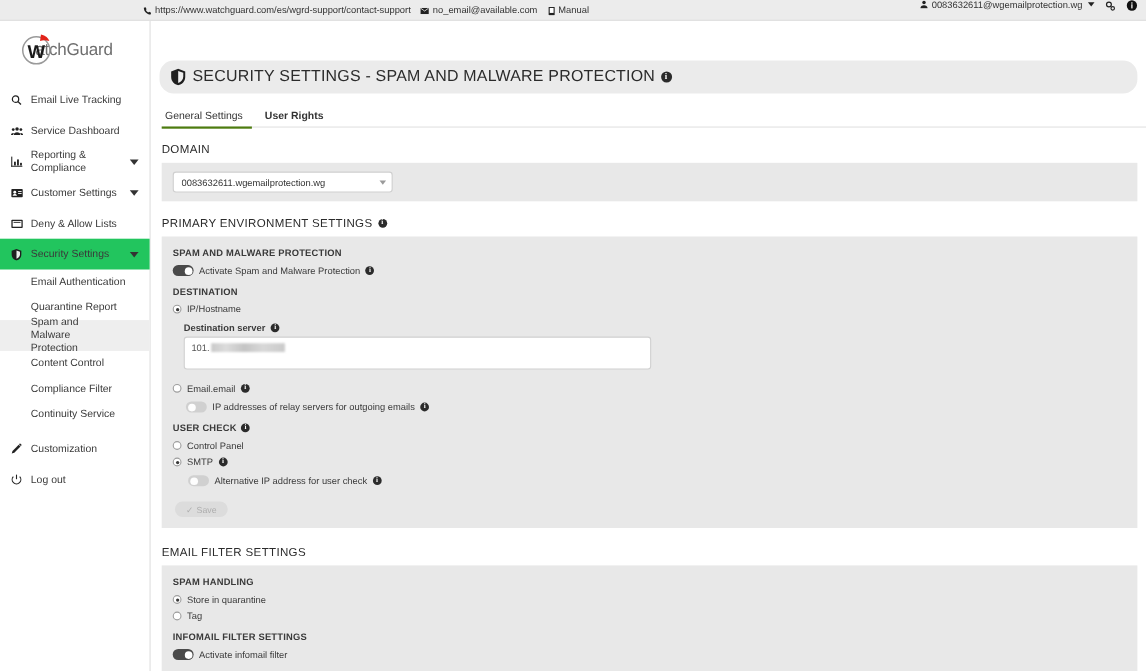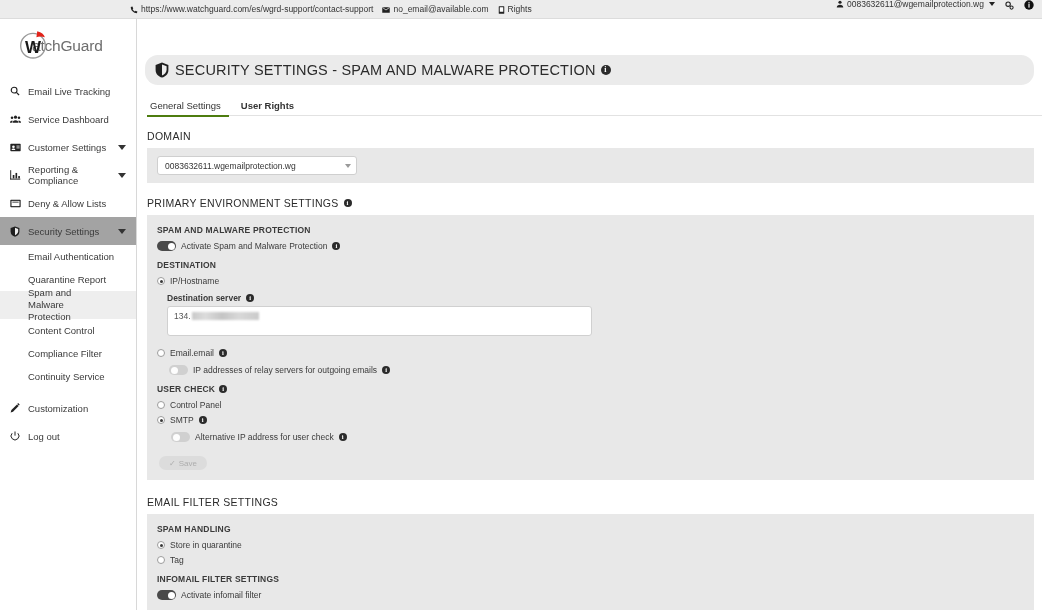--- a/index.html
+++ b/index.html
@@ -80,21 +80,21 @@
     position: relative;
   }
   .nav-item .ni-ico { width: 18px; display: flex; align-items: center; }
   .nav-item .ni-lbl { flex: 1; }
   .nav-item .ni-caret {
     width: 0; height: 0;
     border-left: 4px solid transparent;
     border-right: 4px solid transparent;
     border-top: 5px solid #333;
   }
-  .nav-item.shaded { background: #a3a3a3; }
+  .nav-item.shaded { background: #22c55e; }
   .sub-item {
     display: flex; align-items: center;
     min-height: 23px; padding: 2px 8px 2px 28px;
     font-size: 9.5px; color: #3a3a3a; cursor: pointer;
     line-height: 12px;
   }
   .sub-item.active { background: #eeeeee; }
   .sub-item.two-line { height: 28px; }
 
   
@@ -253,21 +253,21 @@
       </span>
       <span class="lbl">no_email@available.com</span>
     </div>
     <div class="tb-item">
       <span class="ico">
         <svg width="7" height="8" viewBox="0 0 12 16">
             <rect x="0.5" y="0.5" width="11" height="15" rx="1" fill="#222"></rect>
             <rect x="2.5" y="2.5" width="7" height="9" fill="#fff"></rect>
           </svg>
       </span>
-      <span class="lbl">Rights</span>
+      <span class="lbl">Manual</span>
     </div>
   </div>
   <div class="topbar-right">
     <div class="tb-item">
       <span class="ico">
         <svg width="8" height="8" viewBox="0 0 16 16">
             <circle cx="8" cy="4.5" r="3.2" fill="#222"></circle>
             <path d="M1.5 15c0-3.6 2.9-5.6 6.5-5.6S14.5 11.4 14.5 15z" fill="#222"></path>
           </svg>
       </span>
@@ -336,43 +336,43 @@
             <path d="M4 13c0-2.5 2.2-4 5-4s5 1.5 5 4z" fill="#222"></path>
             <path d="M0 13c0-1.9 1.3-3 3.3-3 .6 0 1.1.1 1.5.3C3.7 11 3 12 3 13z" fill="#222"></path>
             <path d="M18 13c0-1.9-1.3-3-3.3-3-.6 0-1.1.1-1.5.3 1.1.7 1.8 1.7 1.8 2.7z" fill="#222"></path>
           </svg>
       </span>
       <span class="ni-lbl">Service Dashboard</span>
     </div>
 
     <div class="nav-item">
       <span class="ni-ico">
+        <svg width="11" height="10" viewBox="0 0 16 14">
+            <line x1="1" y1="0" x2="1" y2="13" stroke="#222" stroke-width="1.4"></line>
+            <line x1="0" y1="13" x2="15" y2="13" stroke="#222" stroke-width="1.4"></line>
+            <rect x="4" y="7" width="2.4" height="5" fill="#222"></rect>
+            <rect x="8" y="4" width="2.4" height="8" fill="#222"></rect>
+            <rect x="12" y="8.5" width="2.4" height="3.5" fill="#222"></rect>
+          </svg>
+      </span>
+      <span class="ni-lbl">Reporting &amp; Compliance</span>
+      <span class="ni-caret"></span>
+    </div>
+
+    <div class="nav-item">
+      <span class="ni-ico">
         <svg width="11" height="9" viewBox="0 0 16 12">
             <rect x="0.5" y="0.5" width="15" height="11" rx="1" fill="#222"></rect>
             <circle cx="5" cy="5" r="1.9" fill="#fff"></circle>
             <path d="M2.2 9.6c0-1.5 1.3-2.3 2.8-2.3s2.8.8 2.8 2.3z" fill="#fff"></path>
             <rect x="9.4" y="3.3" width="4.6" height="1.2" fill="#fff"></rect>
             <rect x="9.4" y="6" width="4.6" height="1.2" fill="#fff"></rect>
           </svg>
       </span>
       <span class="ni-lbl">Customer Settings</span>
-      <span class="ni-caret"></span>
-    </div>
-
-    <div class="nav-item">
-      <span class="ni-ico">
-        <svg width="11" height="10" viewBox="0 0 16 14">
-            <line x1="1" y1="0" x2="1" y2="13" stroke="#222" stroke-width="1.4"></line>
-            <line x1="0" y1="13" x2="15" y2="13" stroke="#222" stroke-width="1.4"></line>
-            <rect x="4" y="7" width="2.4" height="5" fill="#222"></rect>
-            <rect x="8" y="4" width="2.4" height="8" fill="#222"></rect>
-            <rect x="12" y="8.5" width="2.4" height="3.5" fill="#222"></rect>
-          </svg>
-      </span>
-      <span class="ni-lbl">Reporting &amp; Compliance</span>
       <span class="ni-caret"></span>
     </div>
 
     <div class="nav-item">
       <span class="ni-ico">
         <svg width="11" height="9" viewBox="0 0 16 12">
             <rect x="0.5" y="0.5" width="15" height="11" rx="1" fill="#222"></rect>
             <rect x="2.2" y="2.2" width="11.6" height="7.6" fill="#fff"></rect>
             <rect x="3.4" y="3.4" width="9.2" height="1.2" fill="#222"></rect>
           </svg>
@@ -494,21 +494,21 @@
       <span class="radio sel"></span>
       <span>IP/Hostname</span>
     </div>
 
     <div class="field-label">
       <span>Destination server</span>
       <span class="info-dot">i</span>
     </div>
 
     <div class="txt-input">
-      <span>134.</span>
+      <span>101.</span>
         <span class="redact"></span>
     </div>
 
     <div class="spacer-xs"></div>
 
     <div class="row" style="margin-top:6px;">
       <span class="radio"></span>
       <span>Email.email</span>
       <span class="info-dot">i</span>
     </div>

